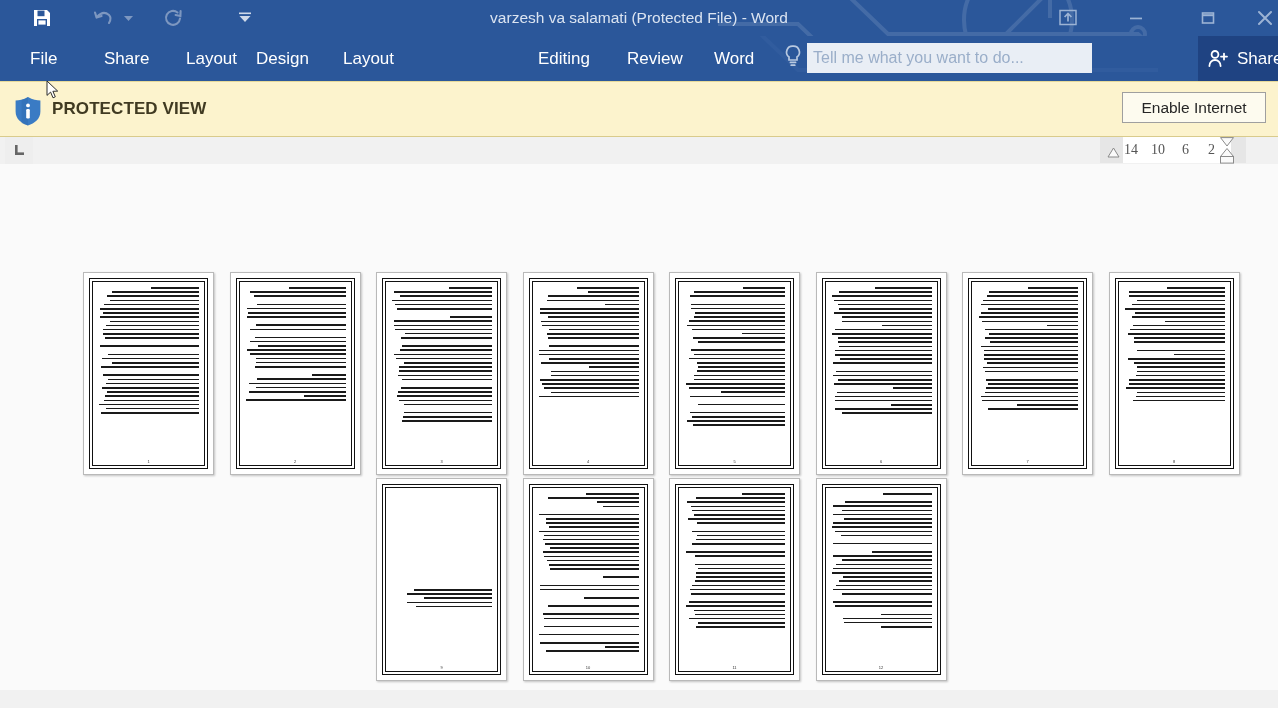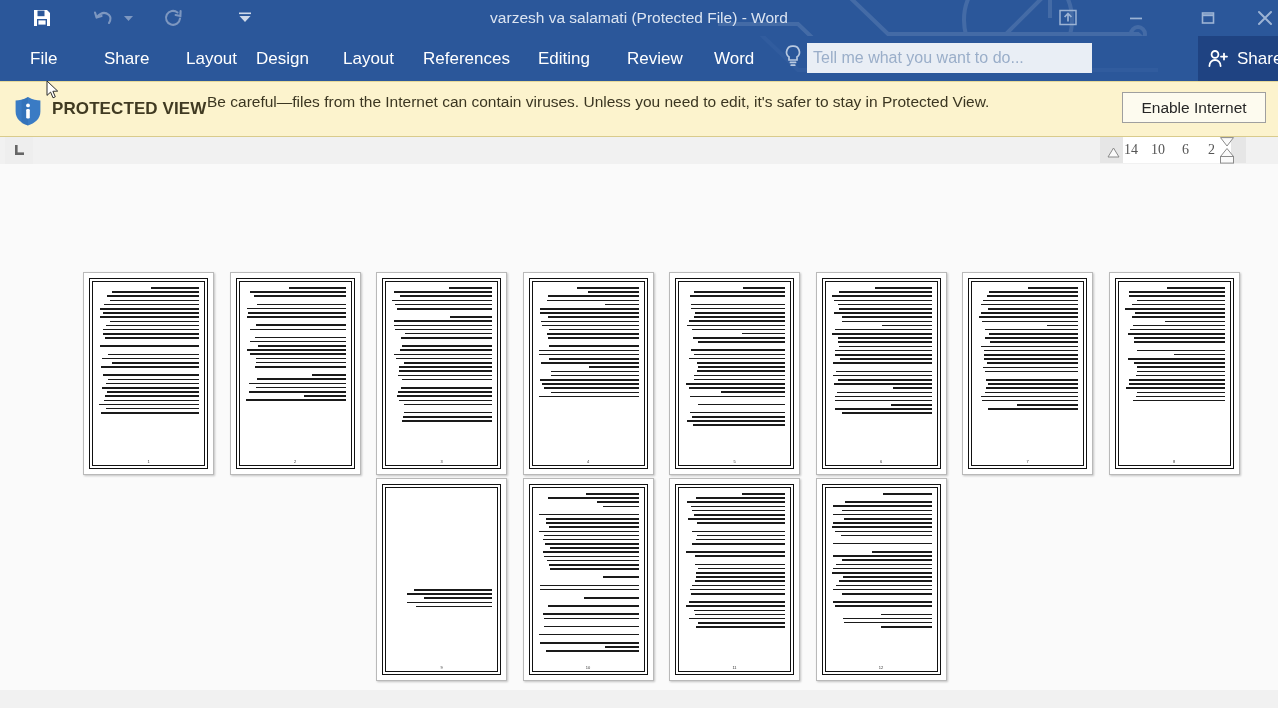--- a/index.html
+++ b/index.html
@@ -271,21 +271,20 @@
     <path d="M0 10 L150 10 L200 58 L520 58"></path>
     <path d="M0 46 L110 46 L160 94 L520 94"></path>
     <circle cx="150" cy="10" r="7"></circle>
   </svg>
 
   <div class="tab" id="tab-file">File</div>
   <div class="tab" id="tab-home">Share</div>
   <div class="tab" id="tab-insert">Layout</div>
   <div class="tab" id="tab-design">Design</div>
   <div class="tab" id="tab-layout">Layout</div>
-  <div class="tab" id="tab-references">References</div>
   <div class="tab" id="tab-mailings">Editing</div>
   <div class="tab" id="tab-review">Review</div>
   <div class="tab" id="tab-view">Word</div>
 </div>
 
 <svg id="tellme-bulb" viewBox="0 0 20 26" fill="none" stroke="#b9c9e0" stroke-width="1.7">
   <path d="M10 2.2 A6 6 0 0 0 6 13 v3 h8 v-3 A6 6 0 0 0 10 2.2z"></path>
   <path d="M7.4 18.4 h5.2 M8.2 21.2 h3.6" stroke-linecap="round"></path>
 </svg>
 <input id="tellme-box" type="text" value="" placeholder="Tell me what you want to do..." style="">
@@ -300,21 +299,20 @@
 </div>
 
 <div id="pv-banner">
   <svg id="pv-shield" viewBox="0 0 28 30">
     <path d="M14 1 C9.5 3.6 5 4.4 1.6 4.4 v11.2 C1.6 23 7.4 27.6 14 29.4 C20.6 27.6 26.4 23 26.4 15.6 V4.4 C23 4.4 18.5 3.6 14 1z" fill="#3a7bc4"></path>
     <path d="M14 1 C11.8 2.3 9.6 3.2 7.6 3.8 V27 C9.6 28.2 11.8 29 14 29.4 z" fill="#2f6bb0" opacity=".45"></path>
     <circle cx="14" cy="9.4" r="1.9" fill="#ffffff"></circle>
     <rect x="12.2" y="13" width="3.6" height="9.4" rx="1.2" fill="#ffffff"></rect>
   </svg>
   <div id="pv-label">PROTECTED VIEW</div>
-  <div id="pv-text">Be careful—files from the Internet can contain viruses. Unless you need to edit, it's safer to stay in Protected View.</div>
 </div>
 <button id="pv-enable">Enable Internet</button>
 
 <div id="ruler-corner">
   <svg width="13" height="13" viewBox="0 0 13 13" fill="#666">
     <rect x="2" y="1" width="2.6" height="10"></rect>
       <rect x="2" y="8.4" width="9" height="2.6"></rect>
   </svg>
 </div>
 

